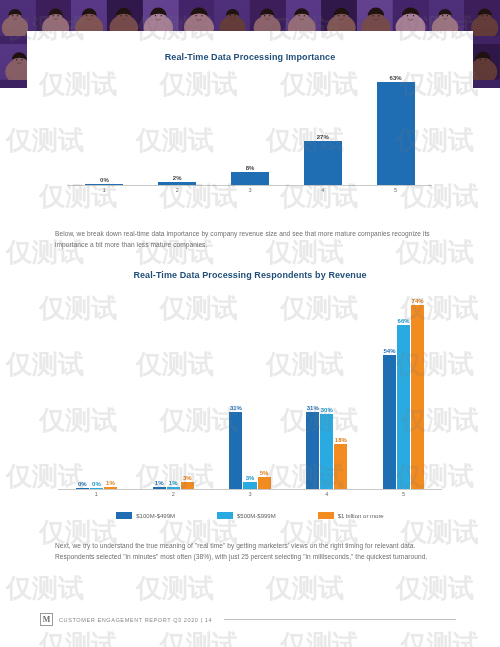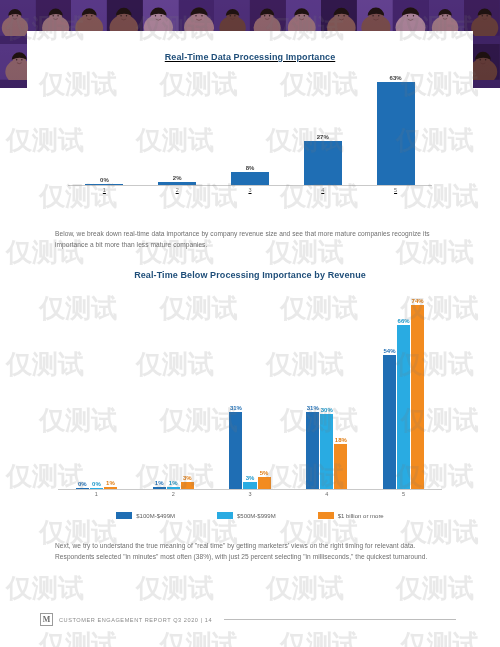--- a/index.html
+++ b/index.html
@@ -128,21 +128,20 @@
     font-size: 5.5px;
     color: #6b6b6b;
   }
 
   
   #chart1 {
     position: absolute;
     left: 40px;
     top: 52px;
     width: 420px;
-    text-decoration: underline;
   }
   #chart1 .plot {
     height: 115px;
     margin-top: 9px;
     margin-left: 28px;
     margin-right: 28px;
   }
   #chart1 .bar-wrap { width: 52%; }
   #chart1 .bar { background: #1f6eb4; }
   #chart1 .xlabels { margin-left: 28px; margin-right: 28px; }
@@ -634,21 +633,21 @@
         <span>2</span>
         <span>3</span>
         <span>4</span>
         <span>5</span>
       </div>
   </div>
 
   <div class="body-text" id="para1">Below, we break down real-time data importance by company revenue size and see that more mature companies recognize its importance a bit more than less mature companies.</div>
 
   <div id="chart2">
-    <div class="chart-title">Real-Time Below Processing Importance by Revenue</div>
+    <div class="chart-title">Real-Time Data Processing Respondents by Revenue</div>
     <div class="plot">
       <div class="bars" id="chart2-bars">
           <div class="group">
             <div class="bar-wrap" style="height: 100%;">
               <div class="bar c-s0" style="height: 0.5%; background: rgb(31, 110, 180);">
                 <div class="bar-label lbl-s0">0%</div>
               </div>
             </div>
             <div class="bar-wrap" style="height: 100%;">
               <div class="bar c-s1" style="height: 0.5%; background: rgb(41, 171, 226);">

